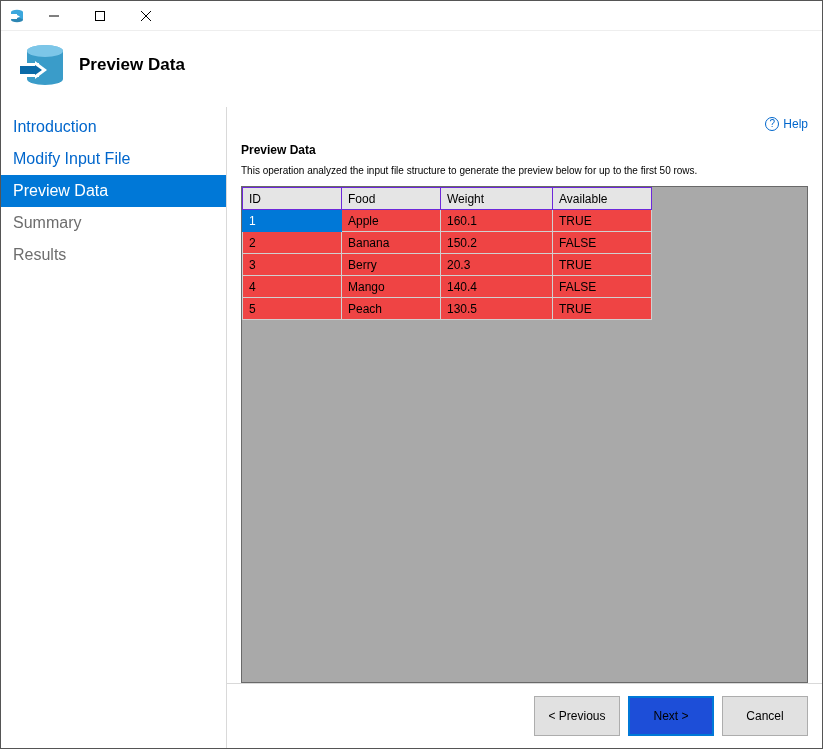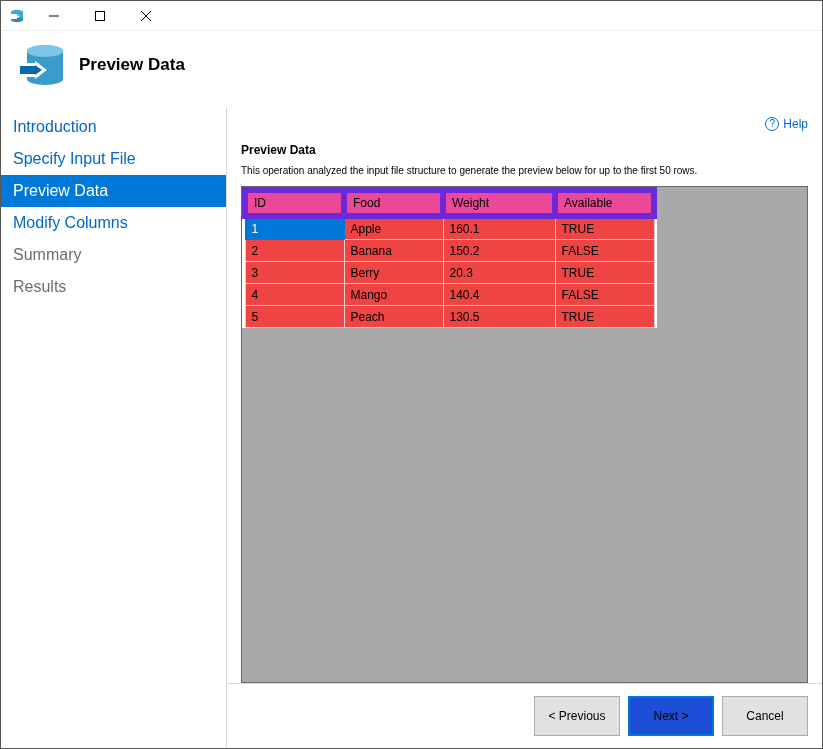--- a/index.html
+++ b/index.html
@@ -114,25 +114,25 @@
       overflow: hidden;
     }
     table.grid {
       border-collapse: collapse;
       background: #fff;
       font-size: 12px;
       table-layout: fixed;
       width: 397px;
     }
     table.grid th {
-      background: #ec4899;
+      background: #e5e5e5;
       font-weight: 400;
       text-align: left;
       padding: 3px 6px;
-      border: 6px solid #6d28d9;
+      border: 1px solid #6d28d9;
       height: 22px;
     }
     table.grid td {
       padding: 3px 6px;
       border: 1px solid #d0d0d0;
       height: 22px;
       background: #ef4444;
     }
     table.grid td.selected {
       background: #0078d7;
@@ -209,23 +209,22 @@
       <polygon points="20,24 27,29 20,34" fill="#0a6aa8"></polygon>
       <rect x="5" y="25" width="15" height="8" fill="#0a6aa8"></rect>
     </svg>
   </span>
   <span class="header-title">Preview Data</span>
 </div>
 
 <div class="body">
   <div class="sidebar" id="sidebar">
       <div class="nav-item">Introduction</div>
-      <div class="nav-item">Specify Input File</div>
+      <div class="nav-item">Modify Input File</div>
       <div class="nav-item active">Preview Data</div>
-      <div class="nav-item">Modify Columns</div>
       <div class="nav-item disabled">Summary</div>
       <div class="nav-item disabled">Results</div>
     </div>
   <div class="main">
     <div class="help-row">
       <span class="help-link">
         <span class="help-icon">?</span>
         <span>Help</span>
       </span>
     </div>

